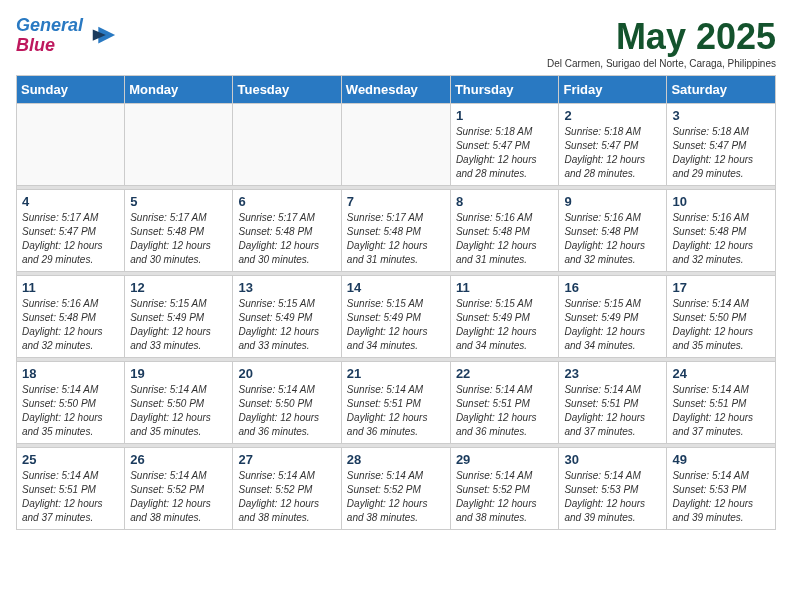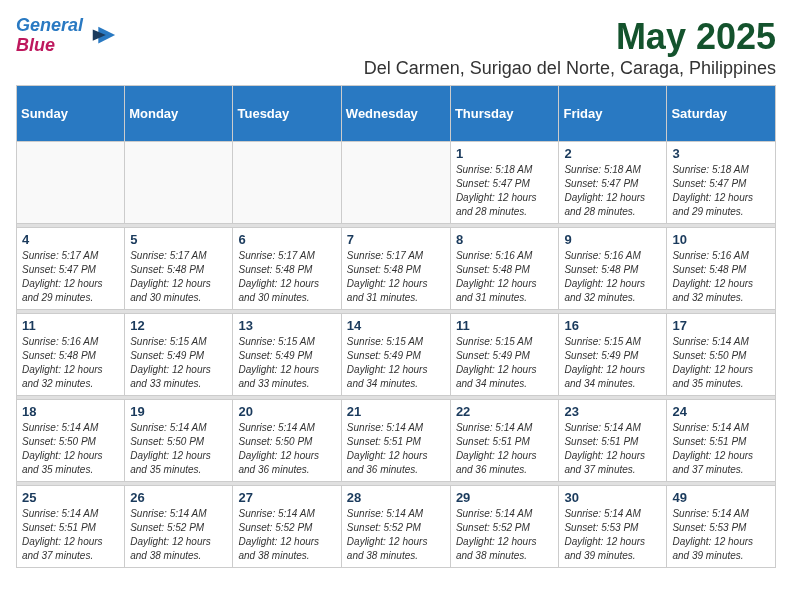--- a/index.html
+++ b/index.html
@@ -37,34 +37,34 @@
     }
     .title-block {
       text-align: right;
     }
     .month-title {
       font-size: 36px;
       font-weight: bold;
       color: #14532d;
     }
     .subtitle {
-      font-size: 18px;
+      font-size: 10px;
       color: #333;
     }
     .calendar {
       width: 100%;
       border-collapse: collapse;
       margin-top: 6px;
     }
     .calendar th {
       background: #2979c2;
       color: #fff;
       font-size: 13px;
       font-weight: bold;
-      padding: 20px 4px;
+      padding: 6px 4px;
       text-align: left;
       border: 1px solid #ccc;
     }
     .calendar td {
       vertical-align: top;
       border: 1px solid #ccc;
       padding: 4px 5px;
       width: 110px;
       min-height: 80px;
       font-size: 10px;

